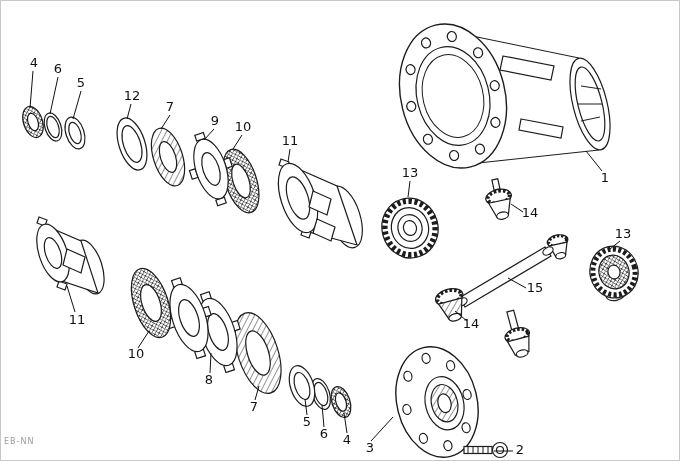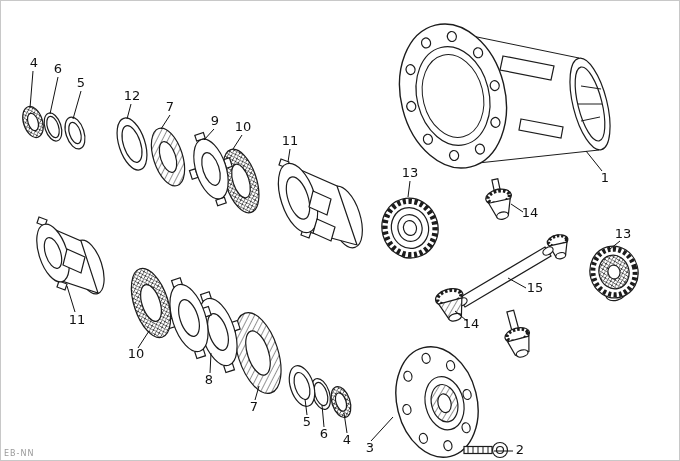--- a/index.html
+++ b/index.html
@@ -11,21 +11,21 @@
   svg{position:absolute;left:0;top:0;}
   text.lbl{font-size:13px;fill:#111;text-anchor:middle;font-family:"DejaVu Sans",sans-serif;}
   line.leader{stroke:#111;stroke-width:1;}
   .p  {stroke:#1c1c1c;stroke-width:1.2;fill:#fff;}
   .pb {stroke:#1c1c1c;stroke-width:1.4;fill:#fff;}
   .ph {stroke:#1c1c1c;stroke-width:1.2;fill:url(#hatch);}
   .px {stroke:#1c1c1c;stroke-width:1.2;fill:url(#xhatch);}
   .teeth{fill:none;stroke:#1c1c1c;}
   .thin{stroke:#1c1c1c;stroke-width:1;fill:none;}
   .watermark{
-    position:absolute;left:3px;bottom:2px;font-size:8px;color:#9a9a9a;
+    position:absolute;left:3px;bottom:14px;font-size:8px;color:#9a9a9a;
     letter-spacing:1px;font-family:"DejaVu Sans",sans-serif;
   }
 </style>
 </head>
 <body>
 
 <div class="canvas">
 <svg width="680" height="461" viewBox="0 0 680 461">
   <defs>
     <pattern id="hatch" width="5" height="5" patternUnits="userSpaceOnUse" patternTransform="rotate(45)">

